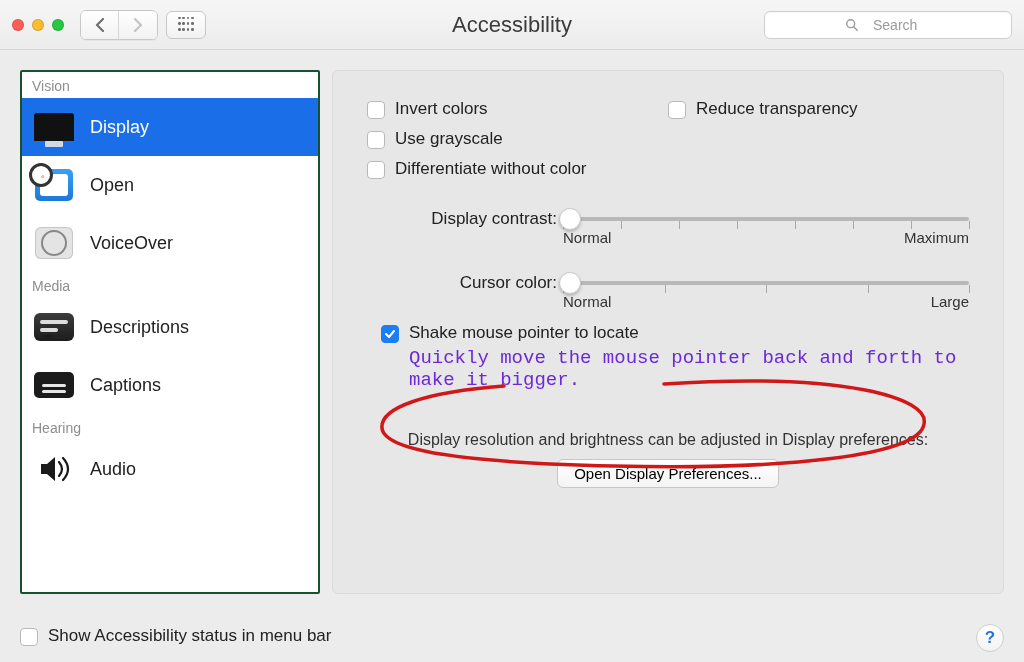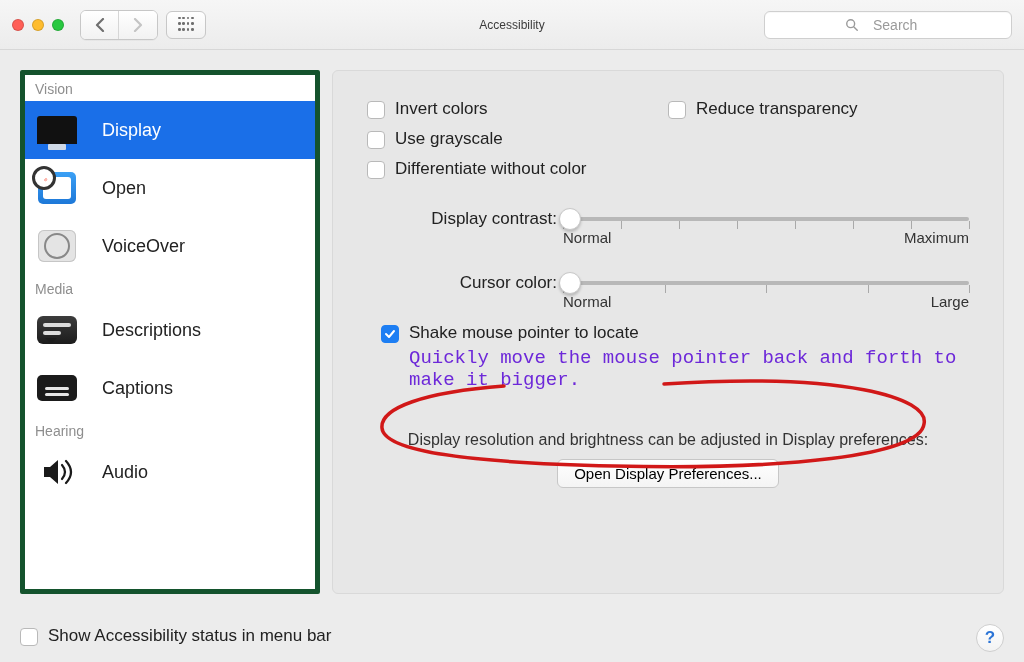--- a/index.html
+++ b/index.html
@@ -64,21 +64,21 @@
       width: 16px; height: 16px;
       display: grid; grid-template-columns: repeat(4,1fr); grid-template-rows: repeat(3,1fr);
       gap: 1.5px;
     }
     .grid-btn .dots i { background:#6f6f6f; border-radius:50%; width:2.5px; height:2.5px; }
 
     .win-title {
       position: absolute;
       left: 0; right: 0;
       text-align: center;
-      font-size: 12px;
+      font-size: 22px;
       color: #3b3b3b;
       pointer-events: none;
       font-weight: 400;
     }
 
     .searchbox {
       margin-left: auto;
       width: 248px; height: 28px;
       background: #fff;
       border: 1px solid #cfcfcf;
@@ -105,33 +105,33 @@
       padding: 20px 20px 0 20px;
       background: #ececec;
       height: calc(662px - 50px);
       position: relative;
     }
 
     
     .sidebar {
       width: 300px;
       background: #ffffff;
-      border: 5px solid #14532d;
+      border: 2px solid #14532d;
       border-radius: 2px;
       height: 524px;
       overflow: hidden;
       display:flex; flex-direction:column;
     }
     .group-label {
       font-size: 14px;
       color: #8e8e8e;
       padding: 6px 10px 4px 10px;
     }
     .side-item {
-      display:flex; align-items:center; gap: 23px;
+      display:flex; align-items:center; gap: 14px;
       height: 58px;
       padding: 0 10px;
       font-size: 18px;
       color:#222;
     }
     .side-item .icon {
       width: 44px; height: 40px;
       display:flex; align-items:center; justify-content:center;
       border-radius: 6px;
     }

